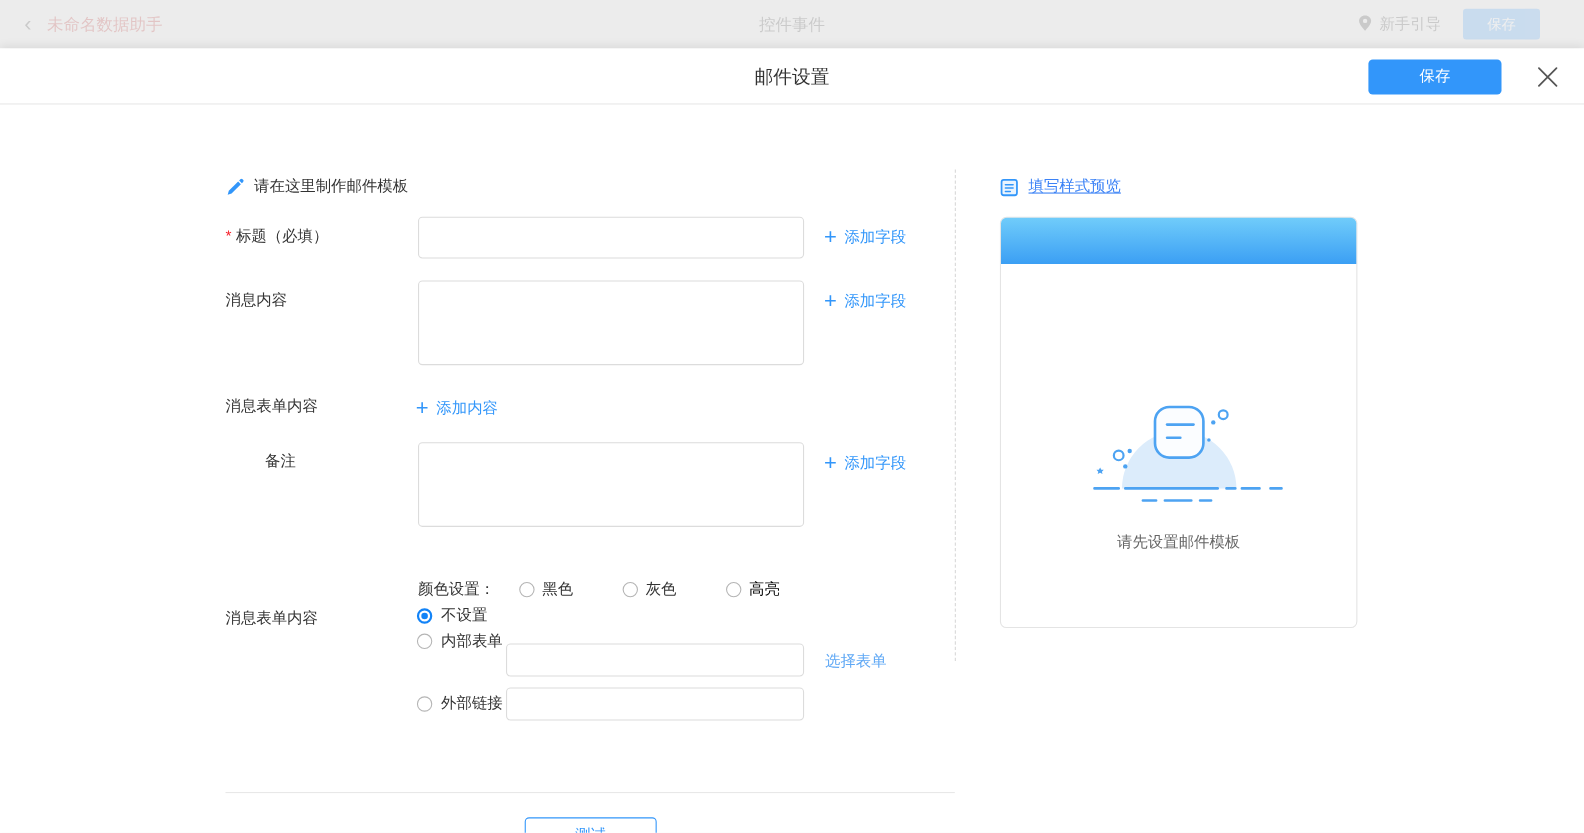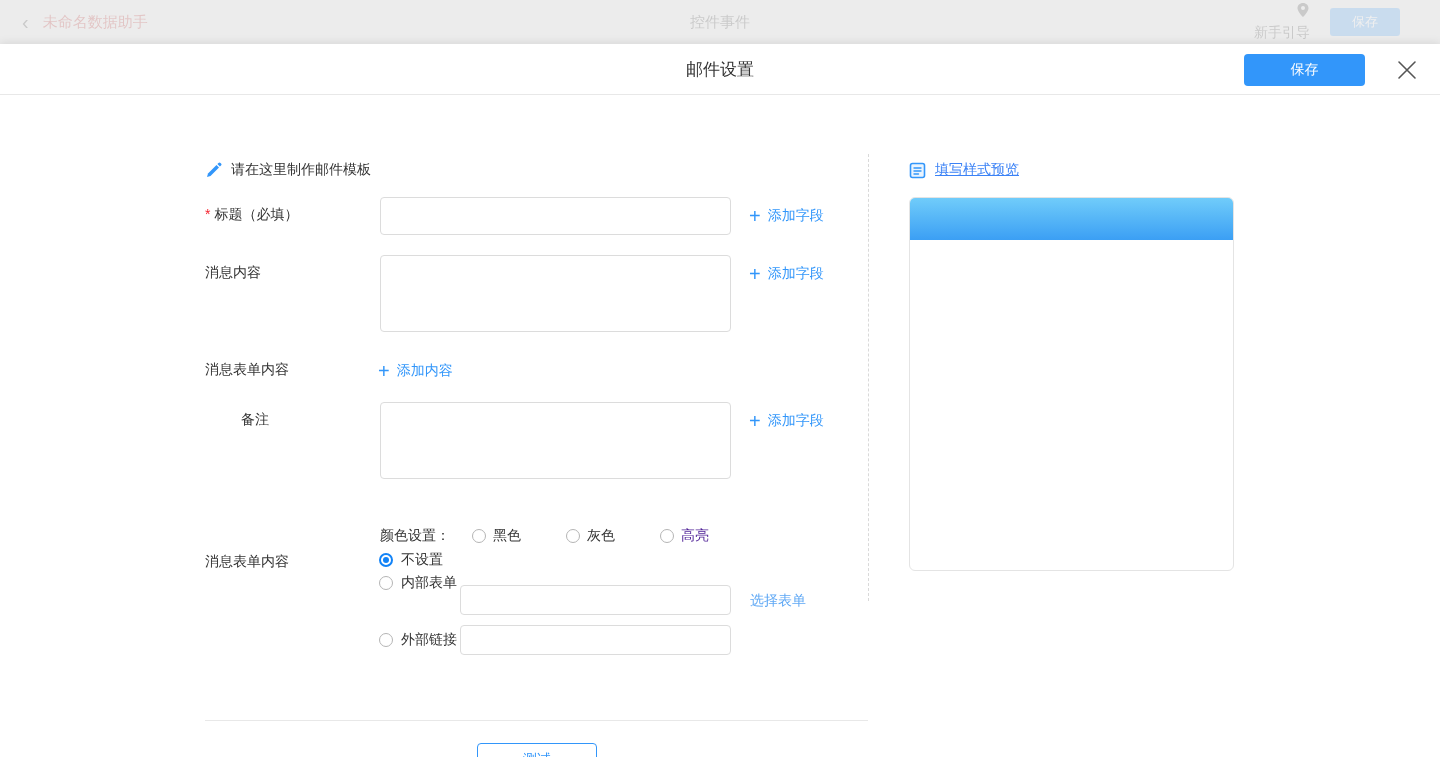--- a/index.html
+++ b/index.html
@@ -7,21 +7,21 @@
   body { font-family:"Liberation Sans","DejaVu Sans",sans-serif; font-size:14px; color:#333; background:#fff; position:relative; }
 
   
   .topbar { position:absolute; left:0; top:0; width:1440px; height:44px; background:#ececec; }
   .topbar .dim { opacity:.18; }
   .tb-left { position:absolute; left:22px; top:0; height:44px; display:flex; align-items:center; gap:14px; }
   .tb-back { font-size:20px; color:#333; line-height:1; }
   .tb-title { font-size:15px; color:#b91c1c; }
   .tb-center { position:absolute; left:0; top:0; width:1440px; height:44px; display:flex; align-items:center; justify-content:center; font-size:15px; color:#333; }
   .tb-right { position:absolute; right:40px; top:0; height:44px; display:flex; align-items:center; gap:20px; }
-  .tb-guide { display:flex; align-items:flex-end; gap:6px; font-size:14px; color:#333;flex-direction:column; }
+  .tb-guide { display:flex; align-items:flex-start; gap:6px; font-size:14px; color:#333; }
   .tb-save { width:70px; height:28px; background:#3296fa; color:#fff; border:none; border-radius:3px; font-size:13px; }
 
   
   .modal { position:absolute; left:0; top:44px; width:1440px; height:713px; background:#fff; box-shadow:0 -2px 8px rgba(0,0,0,.08); }
   .modal-header { position:relative; height:51px; border-bottom:1px solid #e8e8e8; }
   .modal-title { position:absolute; left:0; right:0; top:0; height:51px; display:flex; align-items:center; justify-content:center; font-size:17px; color:#333; }
   .modal-save { position:absolute; left:1244px; top:10px; width:121px; height:32px; background:#3296fa; border:none; border-radius:4px; color:#fff; font-size:14px; cursor:pointer; }
   .modal-close { position:absolute; left:1396px; top:15px; width:22px; height:22px; background:none; border:none; cursor:pointer; padding:0; }
 
   
@@ -40,21 +40,21 @@
   .al-2 { left:749px; top:169px; }
   .al-3 { left:378px; top:266px; }
   .al-4 { left:749px; top:316px; }
 
   .color-row { position:absolute; left:380px; top:432px; display:flex; align-items:center; }
   .color-label { color:#333; margin-right:22px; }
   .radio-opt { display:flex; align-items:center; gap:7px; margin-right:45px; cursor:pointer; }
   .radio { width:14px; height:14px; border-radius:50%; border:1px solid #b5b5b5; background:#fff; flex:0 0 auto; position:relative; }
   .radio.sel { border:2px solid #1283f7; }
   .radio.sel::after { content:""; position:absolute; left:2px; top:2px; width:6px; height:6px; border-radius:50%; background:#1283f7; }
-  .opt-highlight { color:#4c1d95;text-align:right; }
+  .opt-highlight { color:#000000;text-align:right; }
 
   .entry-label { top:458px; }
   .entry-opt { position:absolute; display:flex; align-items:center; gap:8px; }
   .eo-1 { left:379px; top:456px; }
   .eo-2 { left:379px; top:479px; }
   .eo-3 { left:379px; top:536px; }
   .ipt-small { position:absolute; left:460px; width:271px; height:30px; }
   .ipt-internal { top:490px; }
   .ipt-external { top:530px; }
   .choose-link { position:absolute; left:750px; top:497px; color:#5fa8f5; background:none; border:none; font-size:14px; cursor:pointer; font-family:Liberation Sans, sans-serif; }
@@ -186,16 +186,34 @@
     <div class="preview-head">
       <svg width="17" height="17" viewBox="0 0 17 17">
         <rect x="1.5" y="1.5" width="14" height="14" rx="2" fill="#eaf4fe" stroke="#3296fa" stroke-width="1.6"></rect>
         <path d="M5 6 H12 M5 9 H12 M5 12 H9.5" stroke="#3296fa" stroke-width="1.4" stroke-linecap="round"></path>
       </svg>
       <span class="preview-title">填写样式预览</span>
     </div>
 
     <div class="preview-card">
       <div class="pc-header"></div>
+      <div class="pc-body">
+        <svg class="pc-illu" width="190" height="105" viewBox="0 0 190 105">
+          <path d="M43 84 A52 52 0 0 1 147 84 Z" fill="#dcecfb"></path>
+          <rect x="73" y="10" width="44" height="46" rx="13" fill="#fbfdff" stroke="#4da3f2" stroke-width="2.4"></rect>
+          <path d="M84 26 H108" stroke="#4da3f2" stroke-width="2.4" stroke-linecap="round"></path>
+          <path d="M84 38 H96" stroke="#4da3f2" stroke-width="2.4" stroke-linecap="round"></path>
+          <circle cx="135" cy="17" r="4" fill="none" stroke="#4da3f2" stroke-width="2"></circle>
+          <circle cx="126" cy="24" r="2" fill="#4da3f2"></circle>
+          <circle cx="122" cy="40" r="1.6" fill="#4da3f2"></circle>
+          <circle cx="40" cy="54" r="4.4" fill="none" stroke="#4da3f2" stroke-width="2"></circle>
+          <circle cx="50" cy="50" r="2" fill="#4da3f2"></circle>
+          <circle cx="46" cy="64" r="2" fill="#4da3f2"></circle>
+          <path d="M24 66 l2 4 4 0 -3 3 1 4 -4 -2 -4 2 1 -4 -3 -3 4 0 Z" fill="#4da3f2" transform="scale(0.55) translate(18 52)"></path>
+          <path d="M18 84 H40 M46 84 H130 M138 84 H146 M152 84 H168 M178 84 H188" stroke="#4da3f2" stroke-width="2.4" stroke-linecap="round"></path>
+          <path d="M62 95 H74 M82 95 H106 M114 95 H124" stroke="#4da3f2" stroke-width="2.4" stroke-linecap="round"></path>
+        </svg>
+        <div class="pc-text">请先设置邮件模板</div>
+      </div>
     </div>
 
   </div>
 </div>
 
 </body></html>

